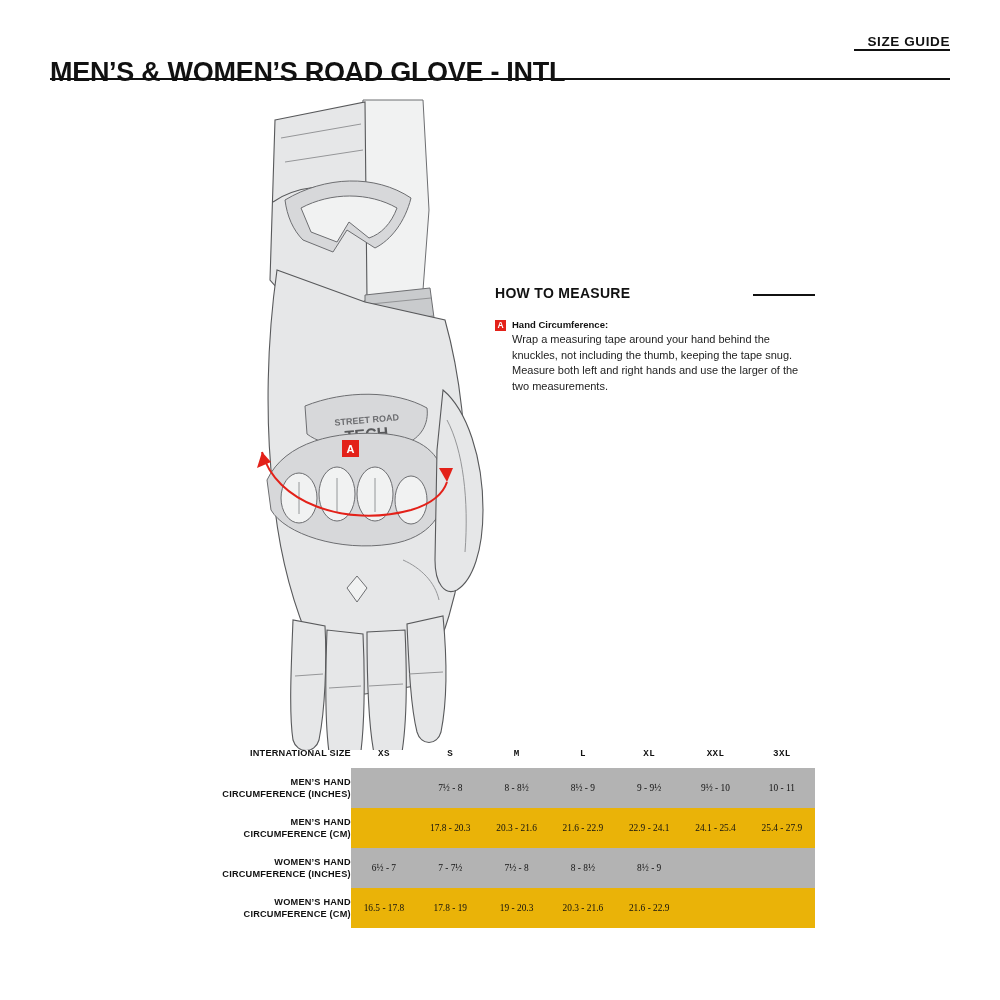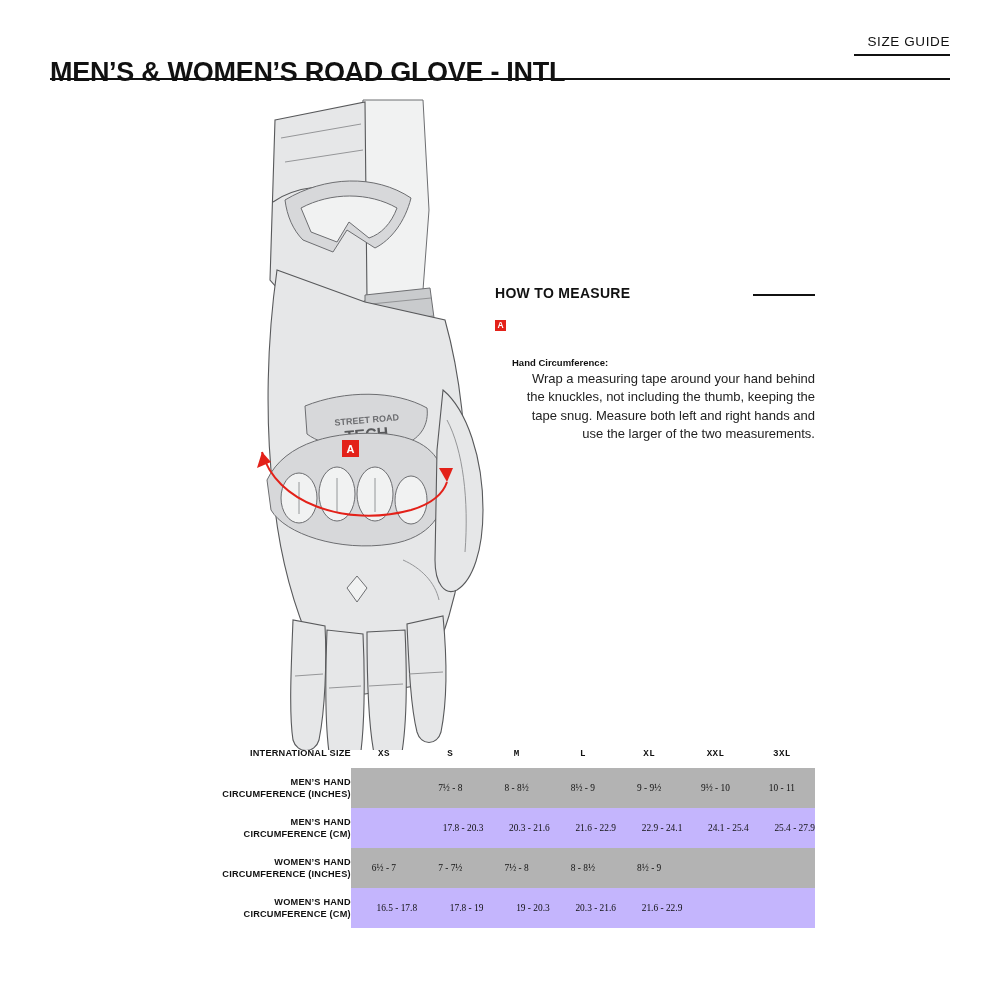--- a/index.html
+++ b/index.html
@@ -28,24 +28,23 @@
     white-space:nowrap;
     margin-top:27px;
   }
   .size-guide-wrap {
     position:absolute;
     right:0; top:12px;
     text-align:right;
   }
   .size-guide-label {
     font-size:13.5px;
-    font-weight:normal;
+    font-weight:bold;
     letter-spacing:0.6px;
     color:#111;
-    padding-bottom:5px;
   }
   .size-guide-rule {
     height:2px;
     background:#111;
     width:96px;
     margin-left:auto;
   }
   .header-rule {
     position:absolute;
     left:50px; top:78px;
@@ -96,32 +95,31 @@
     background:#e32119;
     color:#fff;
     font-size:8.5px;
     font-weight:bold;
     width:11px; height:11px;
     line-height:11px;
     text-align:center;
     flex:0 0 auto;
     margin-top:1px;
   }
-  .howto-text-col { flex:1;margin-top:38px; }
+  .howto-text-col { flex:1; }
   .howto-subtitle {
     font-size:9.5px;
     font-weight:bold;
     color:#111;
     margin-bottom:2px;
   }
   .howto-desc {
-    font-size:13px;
+    font-size:11px;
     line-height:1.42;
     color:#222;
-    text-align:right;
   }
 
   
   .table-wrap {
     position:absolute;
     left:185px; top:738px;
     width:630px;
   }
   table.sizes {
     border-collapse:collapse;
@@ -156,21 +154,21 @@
   .cell {
     text-align:center;
     font-size:9.4px;
     color:#111;
     height:40px;
     vertical-align:middle;
     font-family:Liberation Serif, serif;
   }
   tr.shaded .cell, tr.shaded .rowlabel { }
   tr.shaded .cell { background:#b3b3b3; }
-  tr.plain .cell { background:#c4b5fd;text-align:right; }
+  tr.plain .cell { background:#eab308; }
 </style>
 </head>
 <body>
 
 <div class="header">
   <div class="header-title">MEN’S &amp; WOMEN’S ROAD GLOVE - INTL</div>
   <div class="size-guide-wrap">
     <div class="size-guide-label">SIZE GUIDE</div>
     <div class="size-guide-rule"></div>
   </div>

